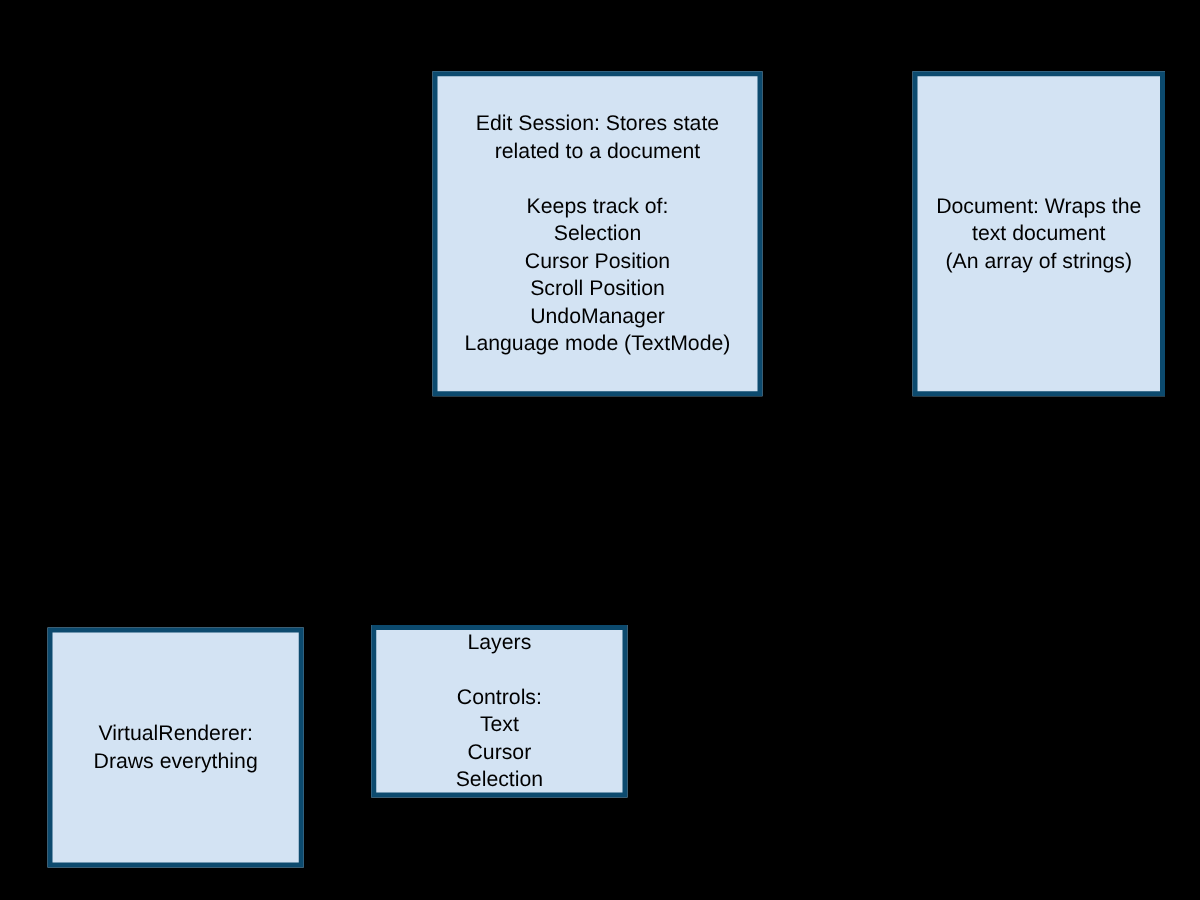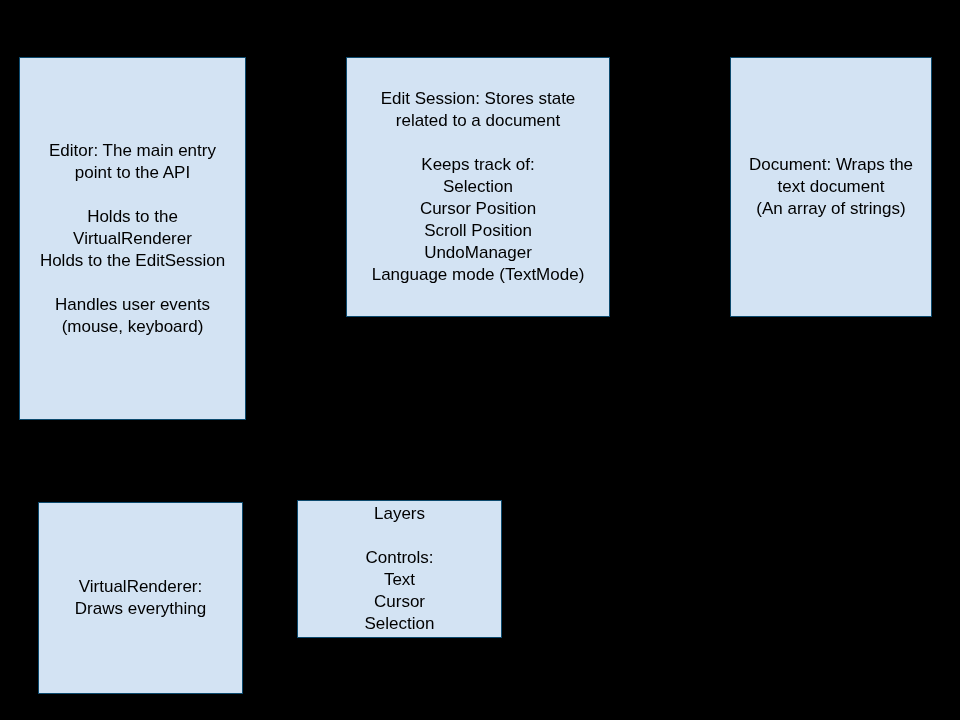--- a/index.html
+++ b/index.html
@@ -11,21 +11,21 @@
     position: relative;
     width: 960px;
     height: 720px;
     background: #000000;
     overflow: hidden;
     font-family: "Liberation Sans", sans-serif;
   }
   .node {
     position: absolute;
     background: #d3e3f3;
-    border: 1px solid #0c4a6e;
+    border: 4px solid #0c4a6e;
     box-sizing: border-box;
     display: flex;
     align-items: center;
     justify-content: center;
     text-align: center;
     color: #000000;
     font-size: 17px;
     line-height: 22px;
     padding: 6px 8px;
   }
@@ -33,31 +33,20 @@
     white-space: pre-line;
     display: block;
     width: 100%;
   }
 </style>
 </head>
 <body>
 
 <div id="canvas">
 
-  <div class="node" style="left:19px; top:57px; width:227px; height:363px;">
-    <span class="txt">Editor: The main entry
-point to the API
-
-Holds to the
-VirtualRenderer
-Holds to the EditSession
-
-Handles user events
-(mouse, keyboard)</span>
-  </div>
 
   <div class="node" style="left:346px; top:57px; width:264px; height:260px;">
     <span class="txt">Edit Session: Stores state
 related to a document
 
 Keeps track of:
 Selection
 Cursor Position
 Scroll Position
 UndoManager

